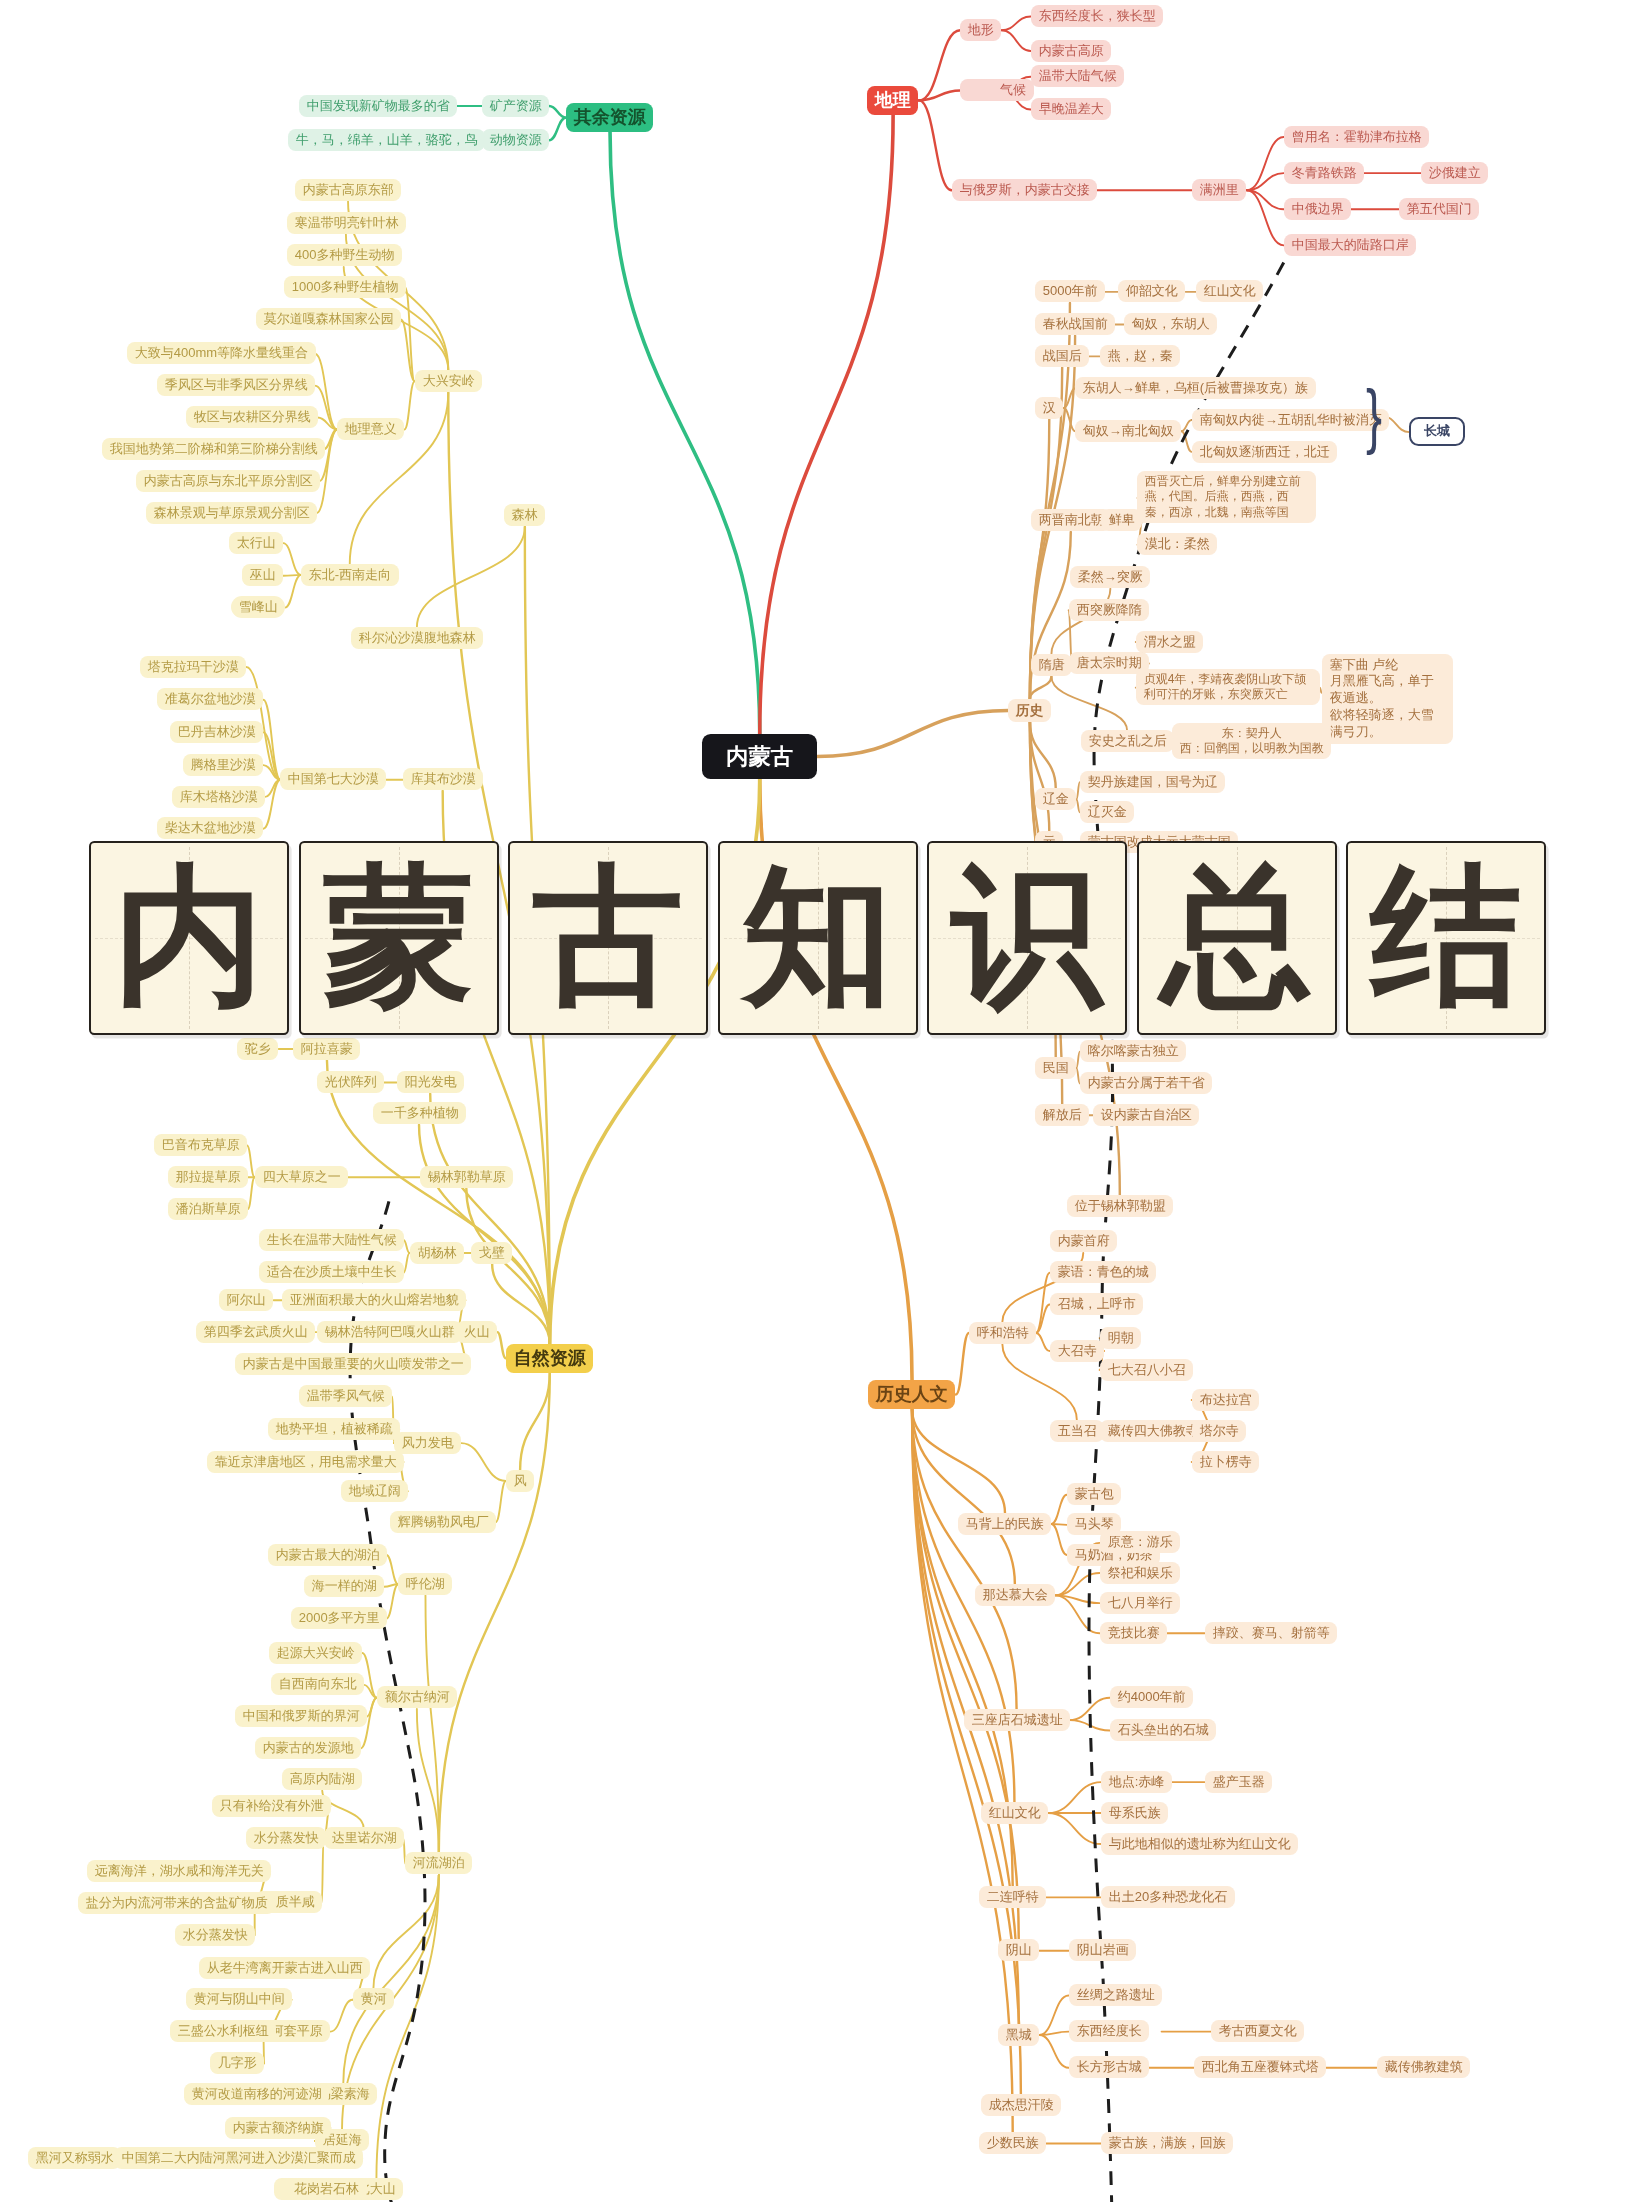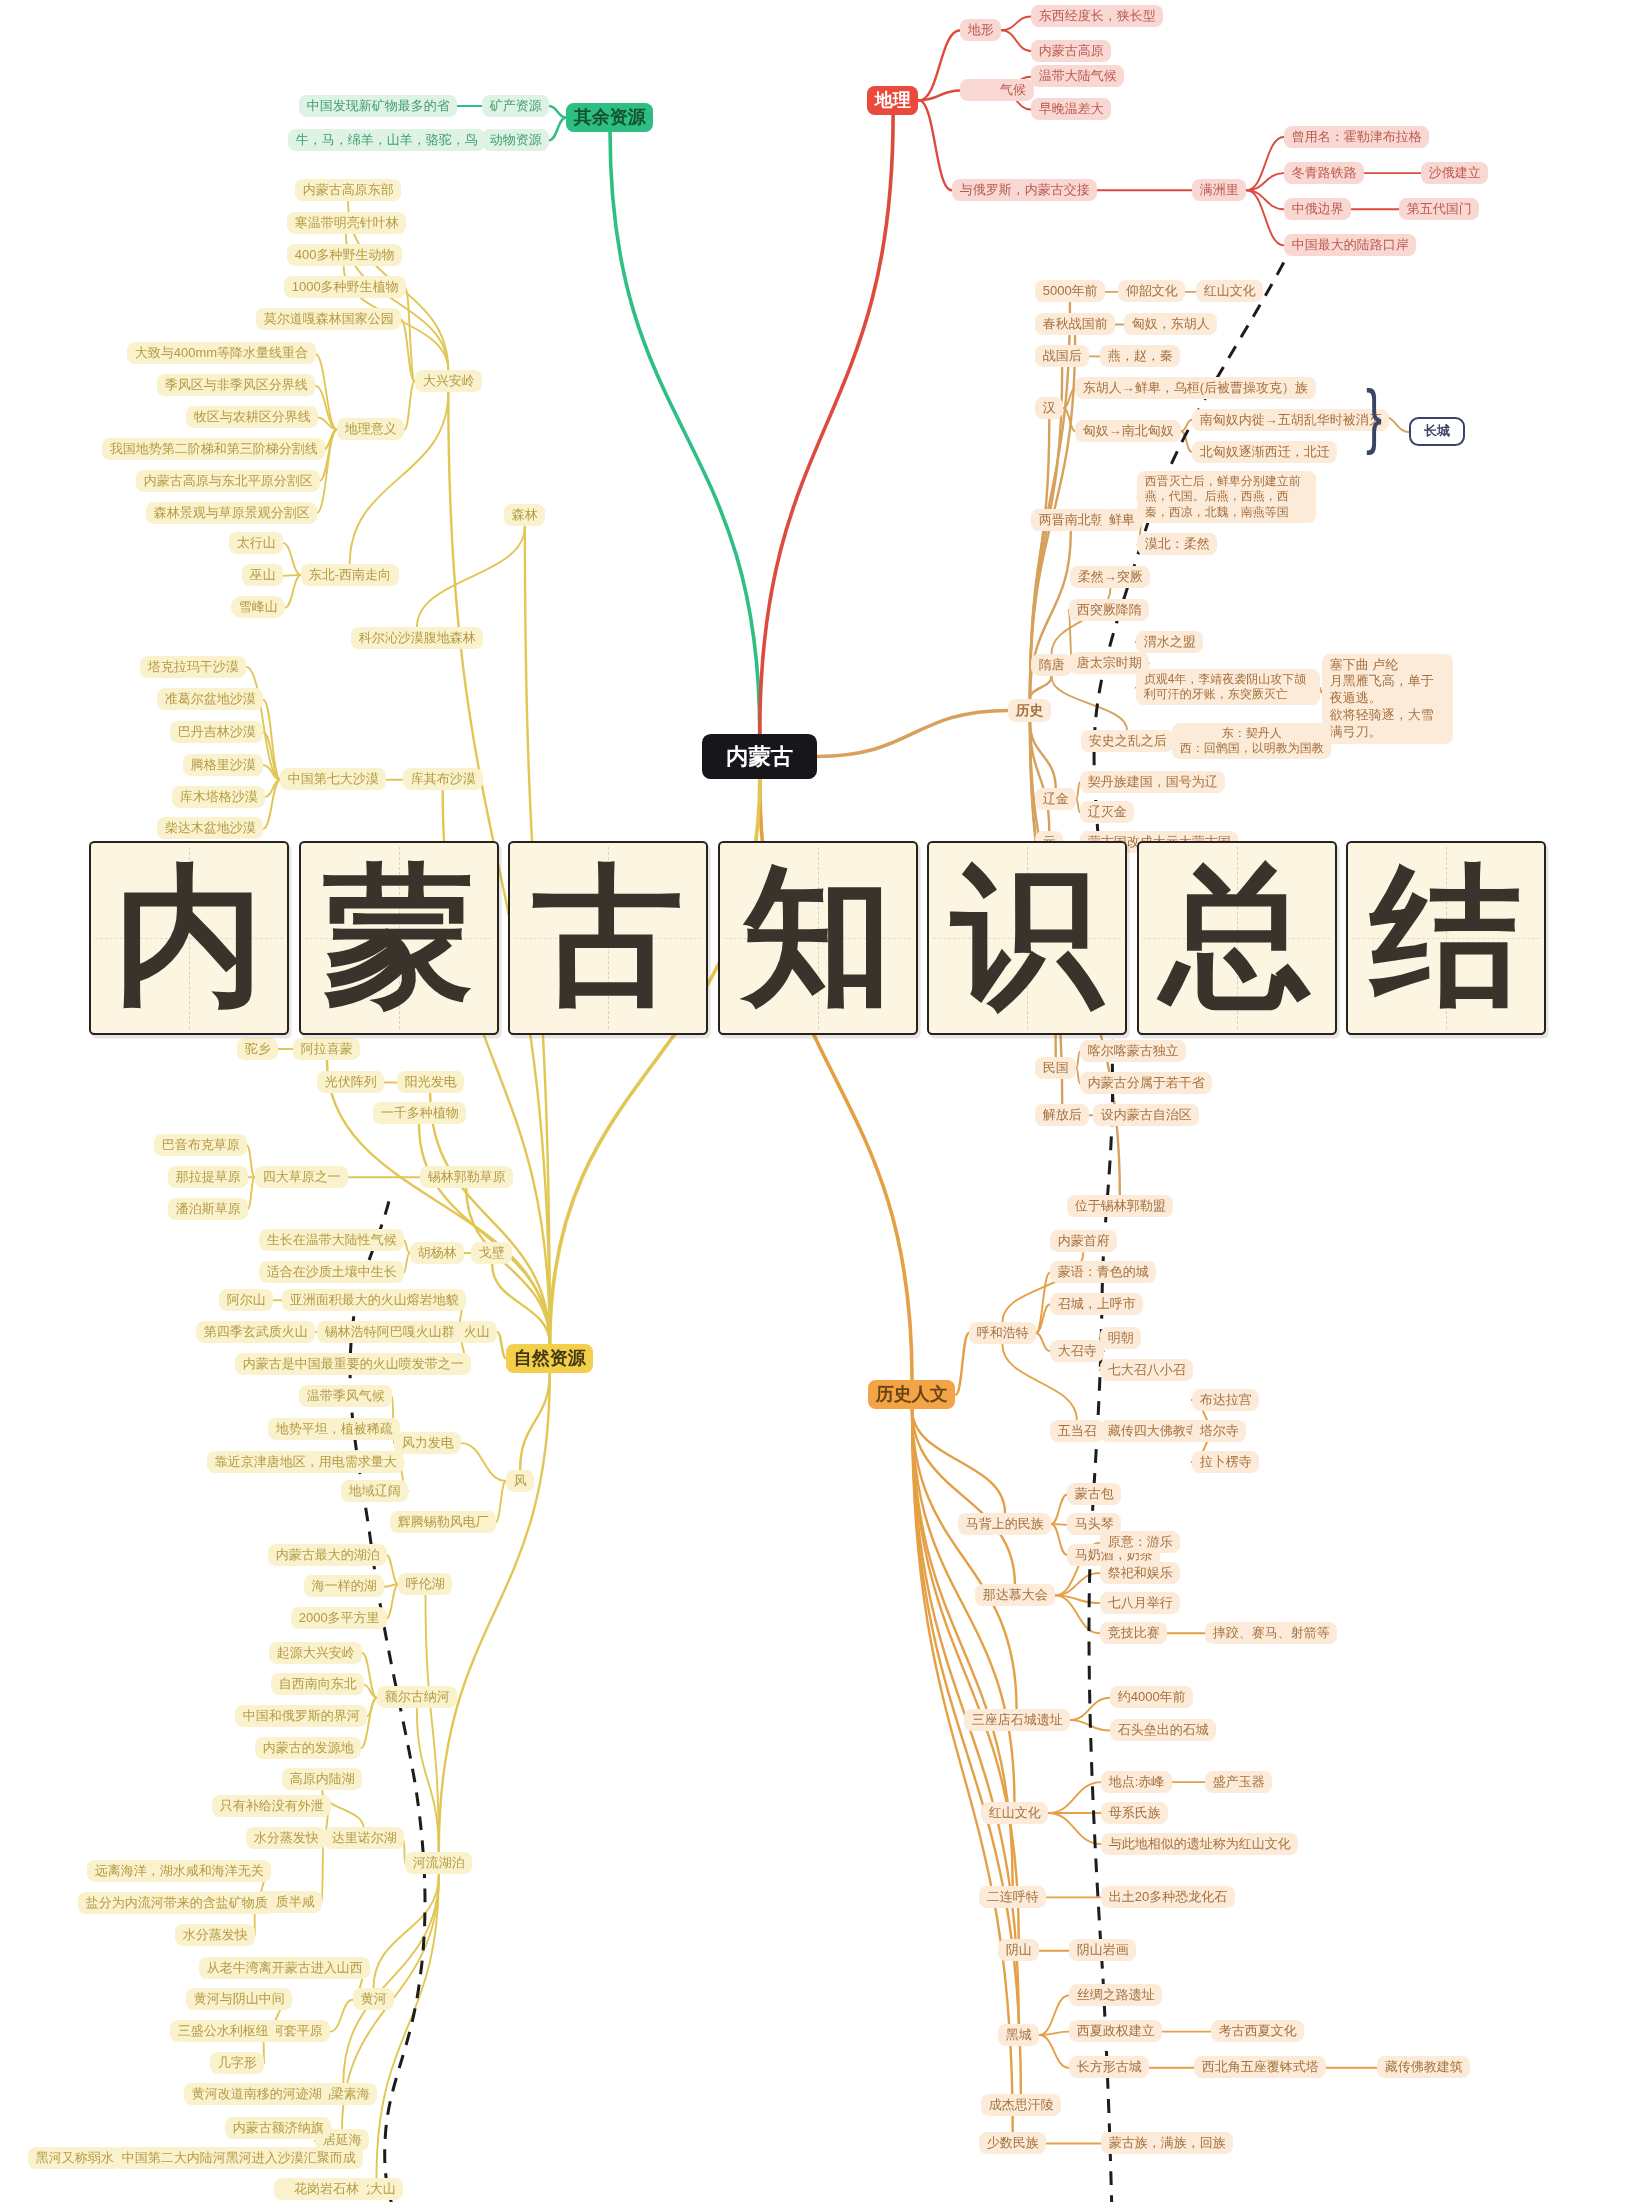--- a/index.html
+++ b/index.html
@@ -329,21 +329,21 @@
       <div class="node s-peach" style="left: 1101px; top: 1771px;">地点:赤峰</div>
       <div class="node s-peach" style="left: 1205px; top: 1771px;">盛产玉器</div>
       <div class="node s-peach" style="left: 1101px; top: 1802px;">母系氏族</div>
       <div class="node s-peach" style="left: 1101px; top: 1833px;">与此地相似的遗址称为红山文化</div>
       <div class="node s-peach" style="left: 979px; top: 1886px;">二连呼特</div>
       <div class="node s-peach" style="left: 1101px; top: 1886px;">出土20多种恐龙化石</div>
       <div class="node s-peach" style="left: 998px; top: 1939px;">阴山</div>
       <div class="node s-peach" style="left: 1069px; top: 1939px;">阴山岩画</div>
       <div class="node s-peach" style="left: 998px; top: 2024px;">黑城</div>
       <div class="node s-peach" style="left: 1069px; top: 1984px;">丝绸之路遗址</div>
-      <div class="node s-peach" style="left: 1069px; top: 2020px;">西夏政权建立</div>
+      <div class="node s-peach" style="left: 1069px; top: 2020px;">东西经度长</div>
       <div class="node s-peach" style="left: 1211px; top: 2020px;">考古西夏文化</div>
       <div class="node s-peach" style="left: 1069px; top: 2056px;">长方形古城</div>
       <div class="node s-peach" style="left: 1194px; top: 2056px;">西北角五座覆钵式塔</div>
       <div class="node s-peach" style="left: 1377px; top: 2056px;">藏传佛教建筑</div>
       <div class="node s-peach" style="left: 981px; top: 2094px;">成杰思汗陵</div>
       <div class="node s-peach" style="left: 979px; top: 2132px;">少数民族</div>
       <div class="node s-peach" style="left: 1101px; top: 2132px;">蒙古族，满族，回族</div>
       <div class="node s-ybold" style="left: 506px; top: 1344px; font-size: 18px; font-weight: 700;">自然资源</div>
       <div class="node s-ylight" style="left: 415px; top: 370px;">大兴安岭</div>
       <div class="node s-ylight" style="left: 295px; top: 179px;">内蒙古高原东部</div>

